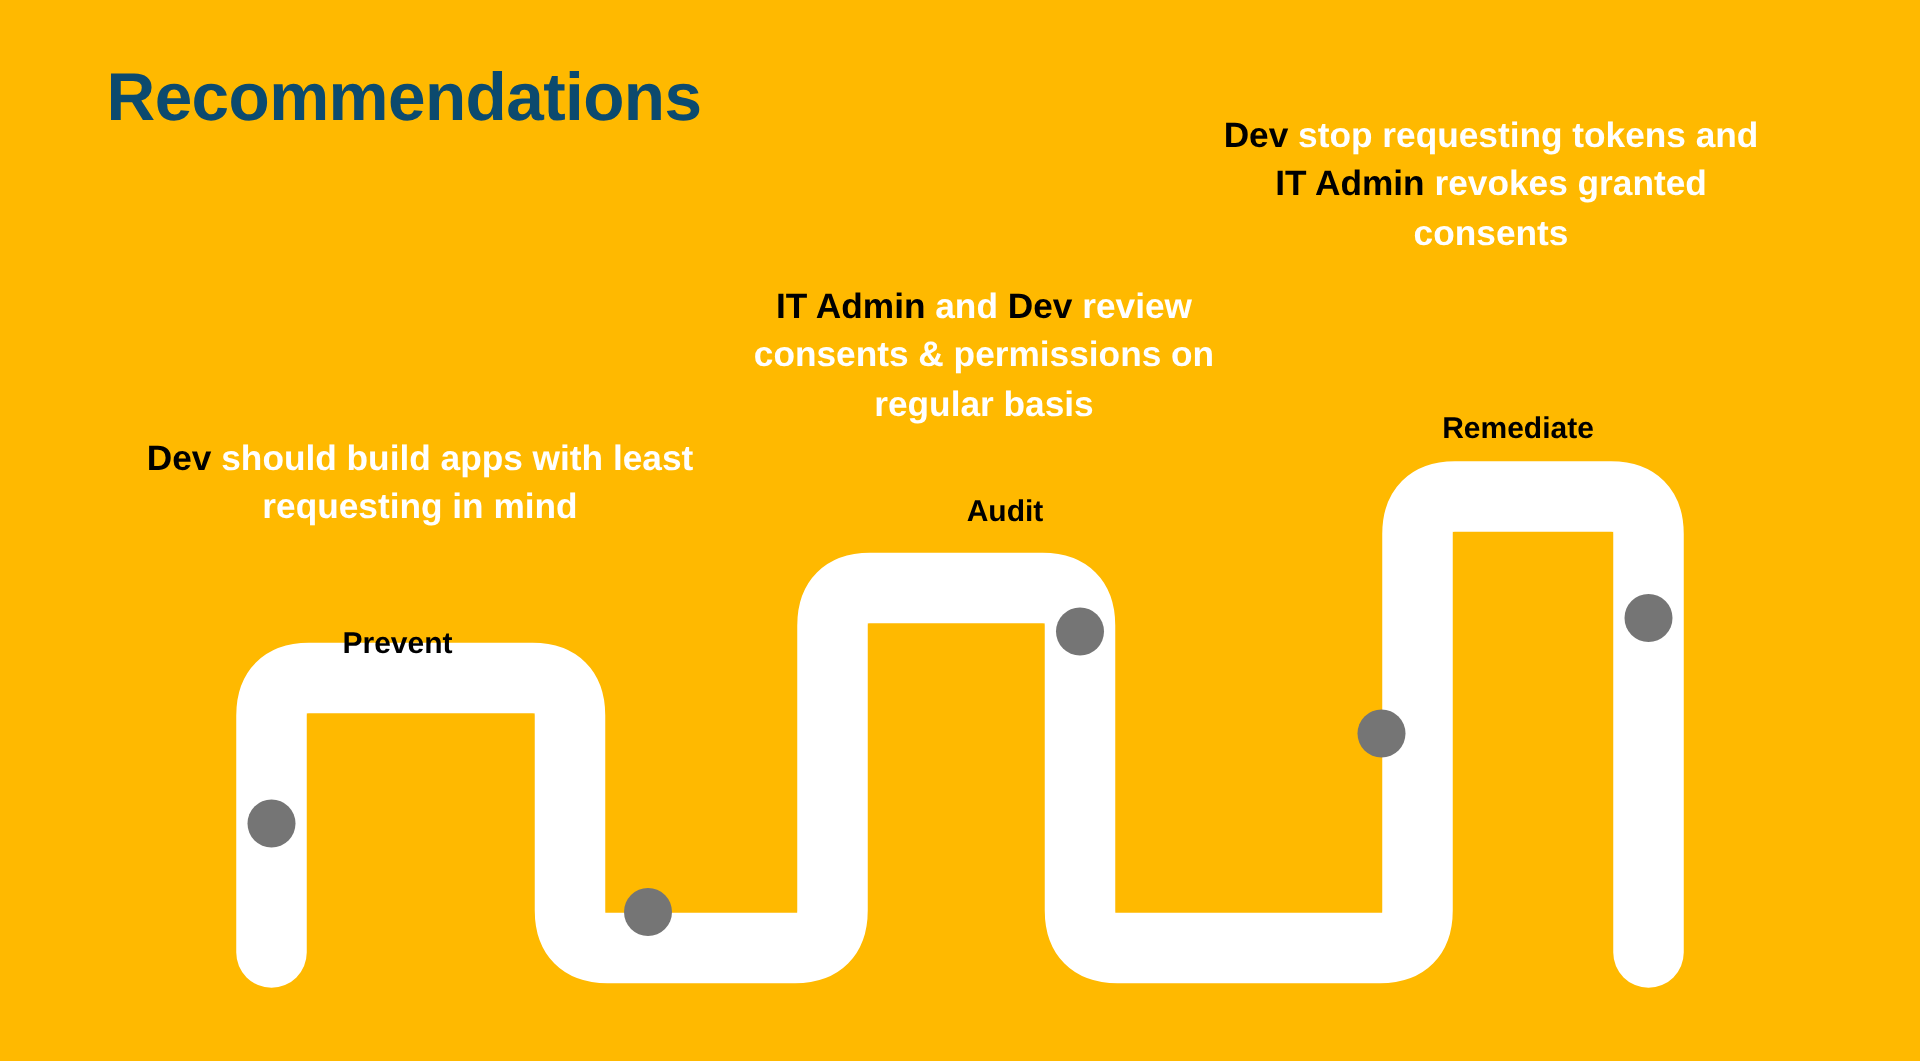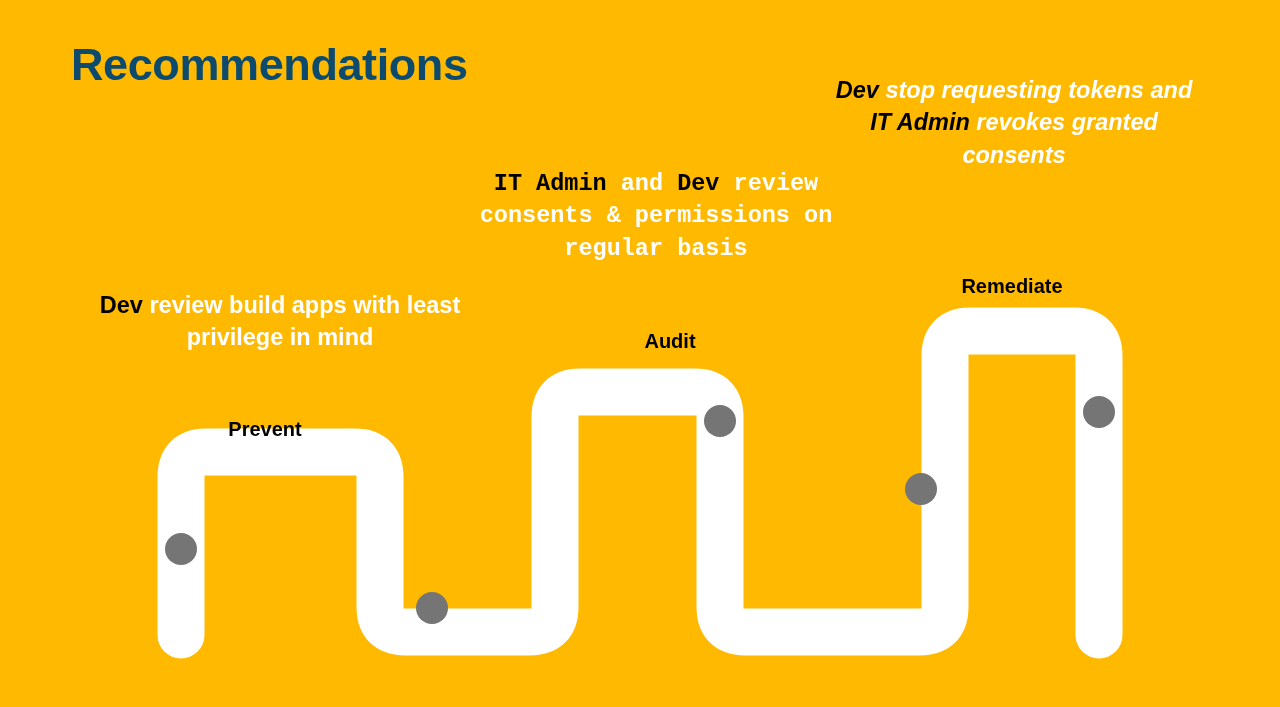--- a/index.html
+++ b/index.html
@@ -61,22 +61,22 @@
     position: absolute;
     color: #FFFFFF;
     font-size: 23.5px;
     font-weight: bold;
     line-height: 1.38;
     text-align: center;
   }
   .callout .hl { color: #000000; }
 
   .callout.prevent-callout   { left: 94px;  top: 289px; width: 372px; }
-  .callout.audit-callout     { left: 470px; top: 168px; width: 372px; font-family: Liberation Mono, monospace; }
-  .callout.remediate-callout { left: 828px; top: 74px;  width: 372px; font-style: italic; }
+  .callout.audit-callout     { left: 470px; top: 188px; width: 372px; }
+  .callout.remediate-callout { left: 808px; top: 74px;  width: 372px; }
 </style>
 </head>
 <body style="background: rgb(255, 185, 0);">
 
 <div id="stage">
 
   <div class="page-title">Recommendations</div>
 
   <svg class="road-svg" viewBox="0 0 1280 707" xmlns="http://www.w3.org/2000/svg">
     <path id="journey-path" fill="none" stroke="#FFFFFF" stroke-width="47" stroke-linecap="round" stroke-linejoin="round" d="M 181 635 L 181 477 Q 181 452 206 452 L 355 452 Q 380 452 380 477 L 380 607 Q 380 632 405 632 L 530 632 Q 555 632 555 607 L 555 417 Q 555 392 580 392 L 695 392 Q 720 392 720 417 L 720 607 Q 720 632 745 632 L 920 632 Q 945 632 945 607 L 945 356 Q 945 331 970 331 L 1074 331 Q 1099 331 1099 356 L 1099 635"></path>
@@ -86,17 +86,17 @@
         <circle cx="720" cy="421" r="16" fill="#757575"></circle>
         <circle cx="921" cy="489" r="16" fill="#757575"></circle>
         <circle cx="1099" cy="412" r="16" fill="#757575"></circle>
       </g>
   </svg>
 
   <div class="stage-label prevent">Prevent</div>
   <div class="stage-label audit">Audit</div>
   <div class="stage-label remediate">Remediate</div>
 
-  <div class="callout prevent-callout"><span class="hl">Dev</span><span> review build apps with least privilege in mind</span></div>
+  <div class="callout prevent-callout"><span class="hl">Dev</span><span> should build apps with least requesting in mind</span></div>
   <div class="callout audit-callout"><span class="hl">IT Admin</span><span> and </span><span class="hl">Dev</span><span> review consents &amp; permissions on regular basis</span></div>
   <div class="callout remediate-callout"><span class="hl">Dev</span><span> stop requesting tokens and </span><span class="hl">IT Admin</span><span> revokes granted consents</span></div>
 
 </div>
 
 </body></html>

